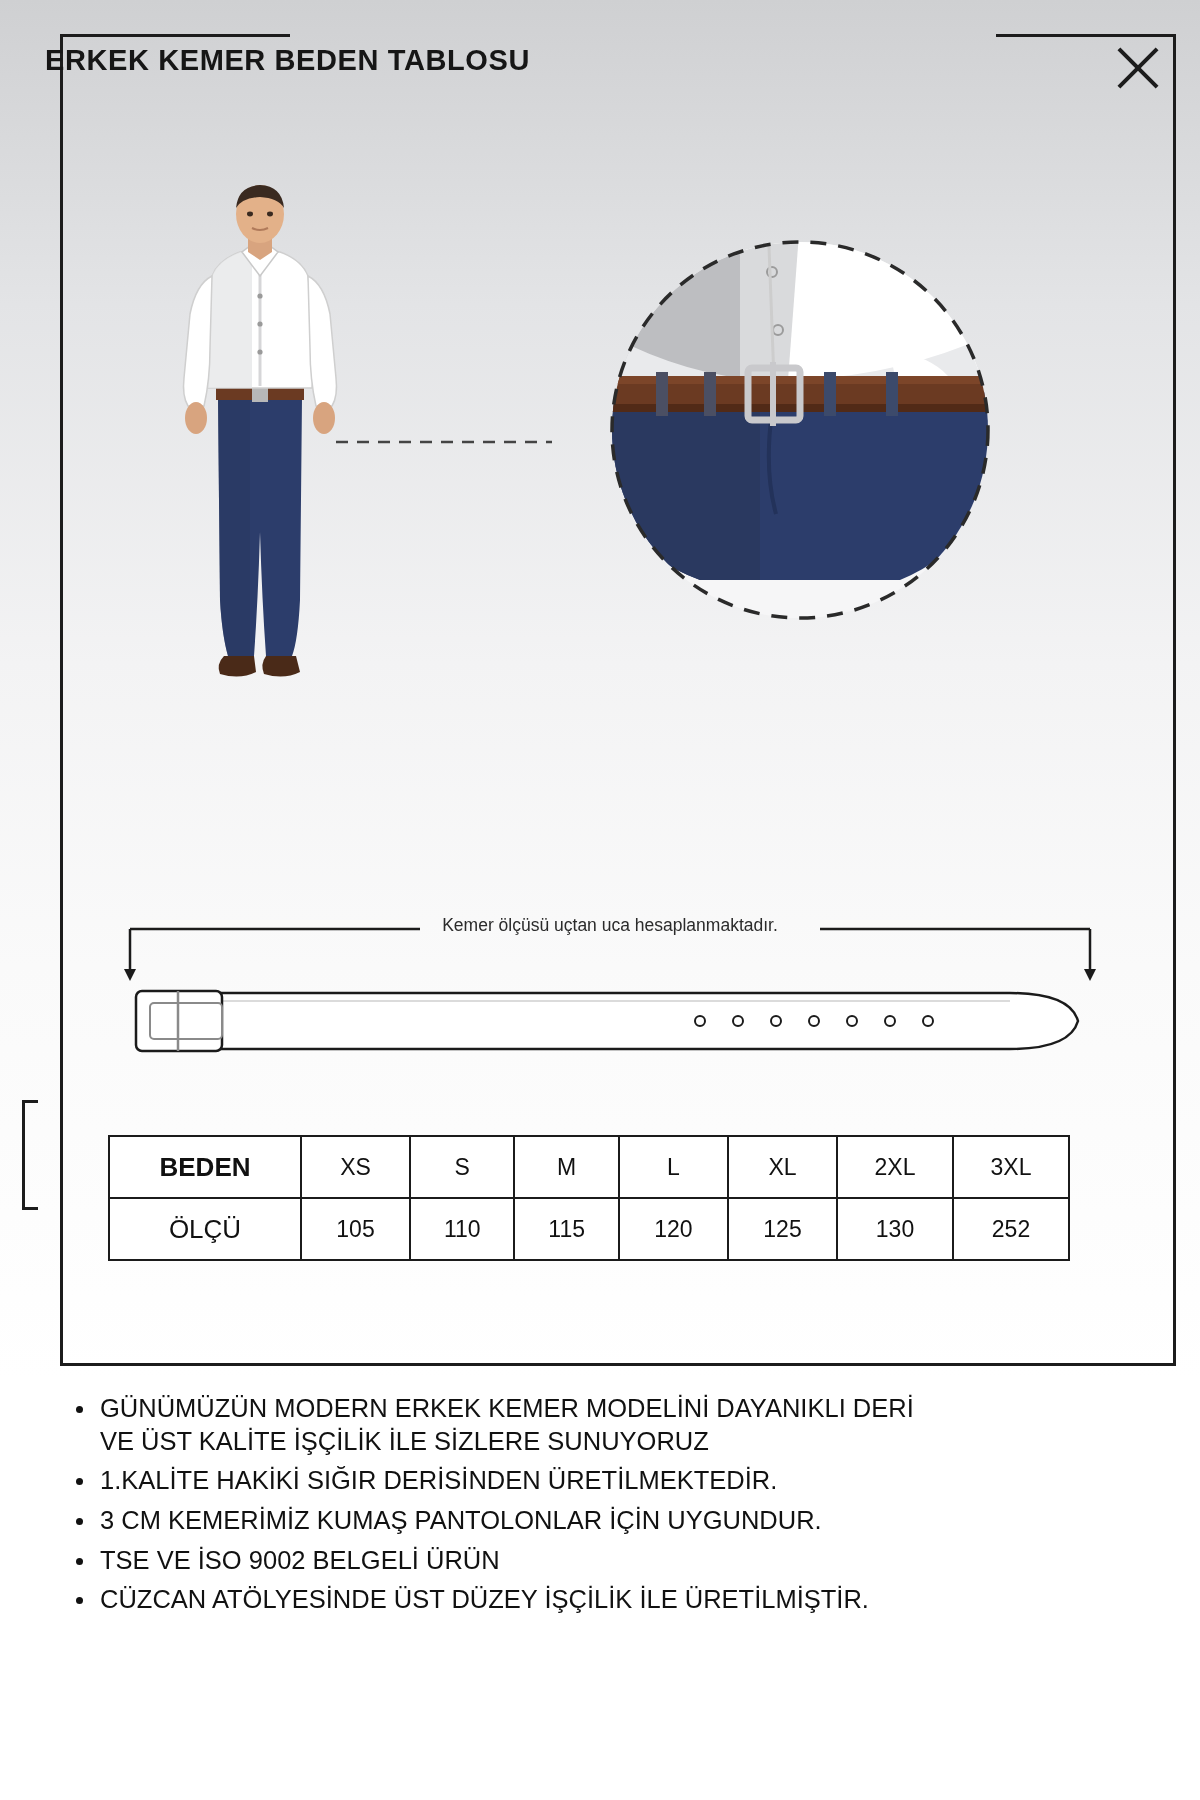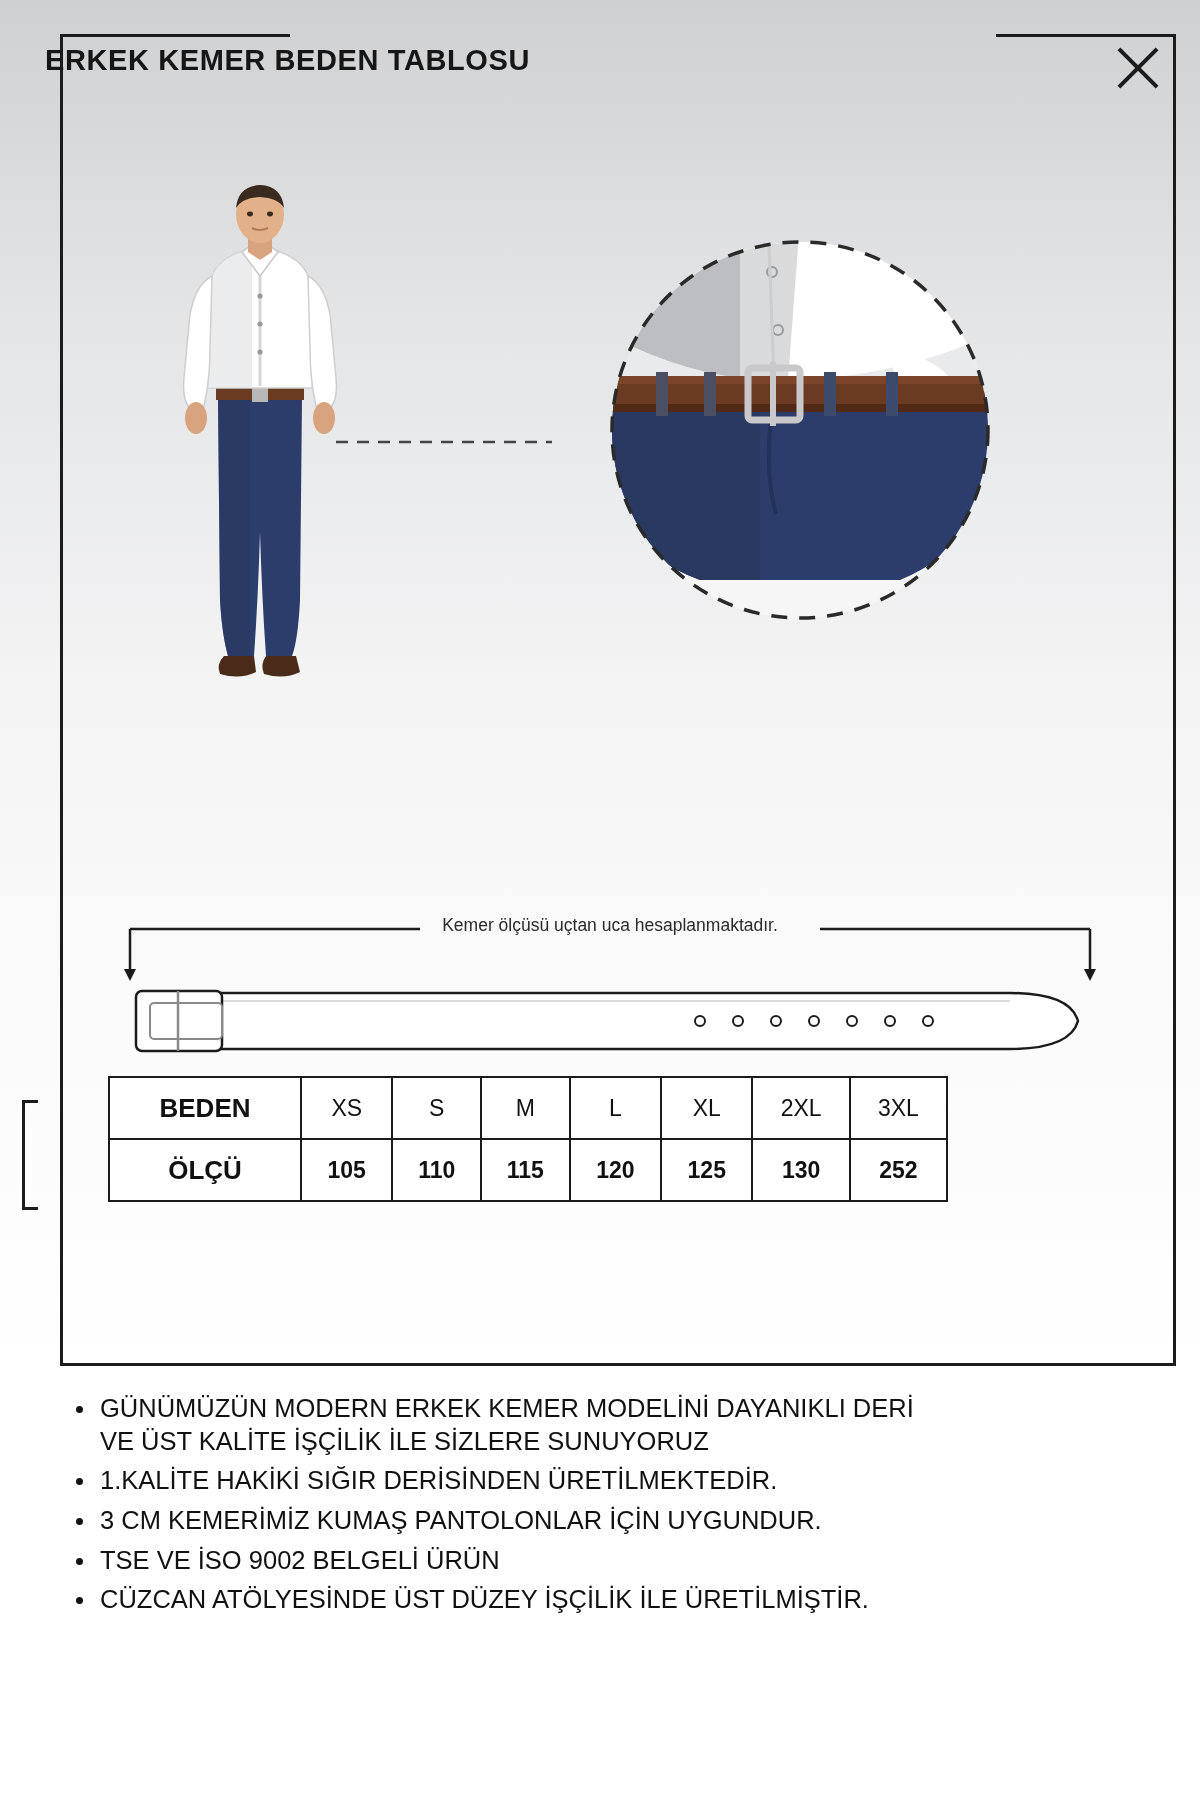--- a/index.html
+++ b/index.html
@@ -150,39 +150,39 @@
     top: 0;
     text-align: center;
     font-size: 17.5px;
     color: #2b2b2b;
   }
 
   
   .size-table {
     position: absolute;
     left: 108px;
-    top: 1076px;
-    width: 840px;
+    top: 1135px;
+    width: 962px;
     border-collapse: collapse;
     background: #ffffff;
   }
   .size-table td {
     border: 2px solid #1b1b1b;
     text-align: center;
     font-size: 23px;
     color: #111;
     height: 60px;
     padding: 0;
   }
   .size-table td.head {
     font-weight: bold;
     font-size: 26px;
     width: 190px;
   }
-  .size-table tr.values td { font-weight: bold; border-radius: 16px; }
+  .size-table tr.values td { font-weight: normal; border-radius: 16px; }
   .size-table tr.header-row td:not(.head) { font-weight: normal; border-radius: 11px; }
 
   
   .features {
     position: absolute;
     left: 0;
     top: 1392px;
     width: 951px;
     padding: 0;
   }

